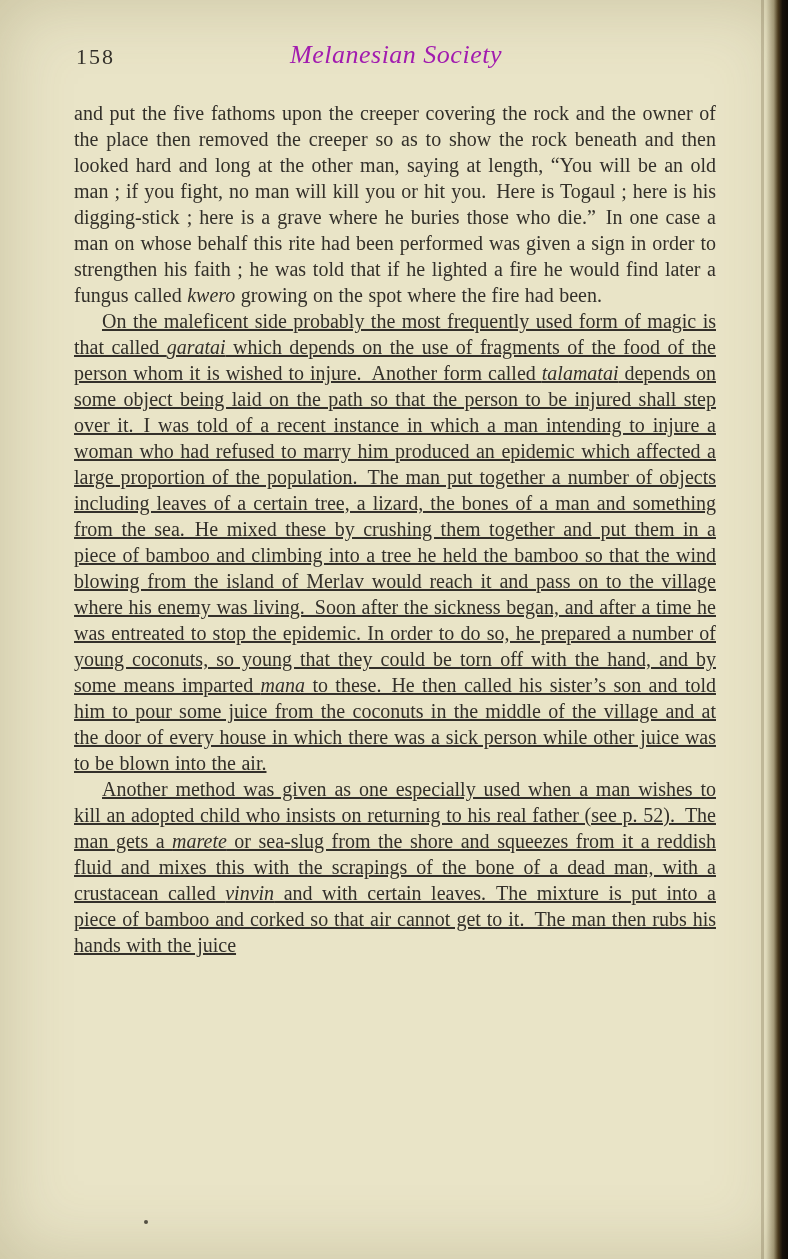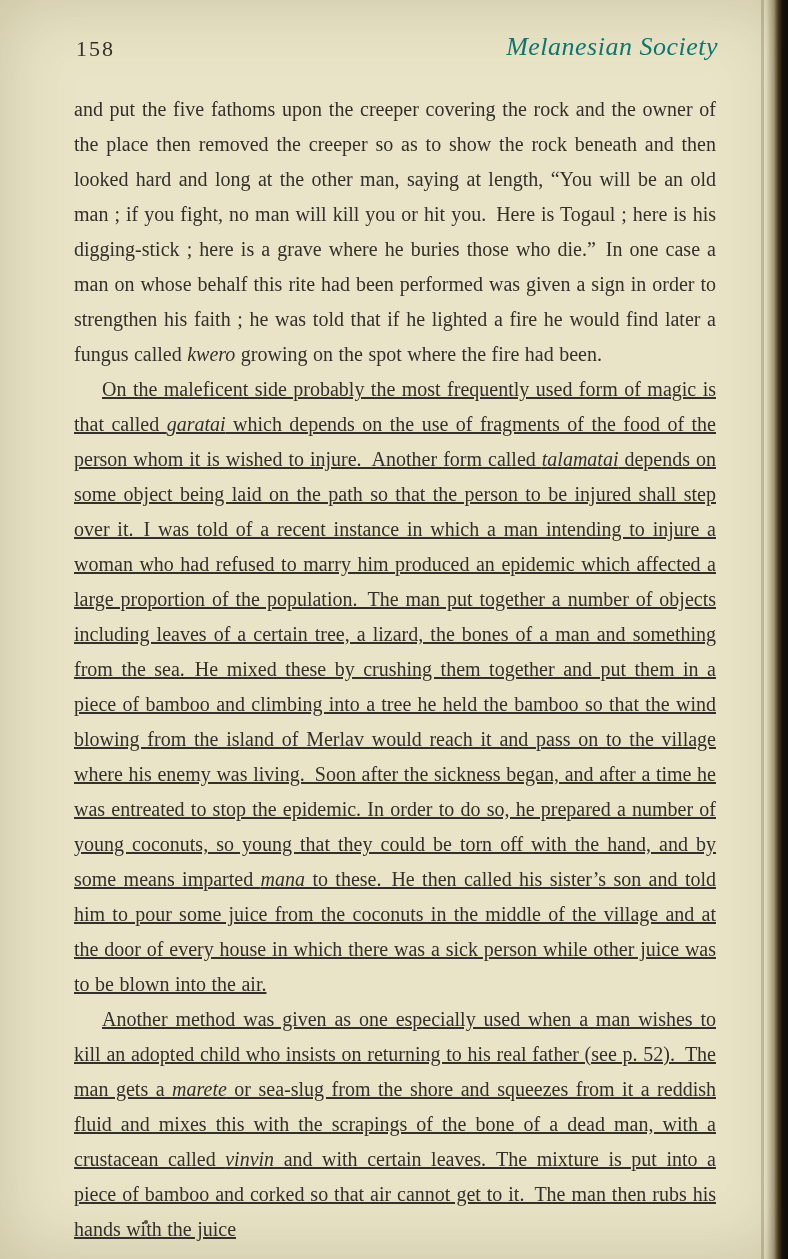--- a/index.html
+++ b/index.html
@@ -12,44 +12,44 @@
     position: relative;
     width: 788px; height: 1259px;
     background: #e9e4c7;
     box-shadow: inset 0 0 70px rgba(118, 106, 62, 0.28);
     overflow: hidden;
     color: #33302a;
   }
   .running-header {
     position: relative;
     height: 34px;
-    margin-top: 32px;
+    margin-top: 40px;
   }
   .page-number {
     position: absolute;
     left: 76px; top: 4px;
     font-size: 22px;
     letter-spacing: 2px;
     color: #33302a;
   }
   .running-title {
     position: absolute;
     left: 74px; width: 644px;
     top: 0;
-    text-align: right;
+    text-align: center;
     font-style: italic;
     font-size: 26px;
     letter-spacing: 0.5px;
-    color: #0f766e;
+    color: #a21caf;
   }
   .text-block {
     margin: 26px 72px 0 74px;
     width: 642px;
     font-size: 20px;
-    line-height: 35px;
+    line-height: 26px;
     text-align: justify;
     word-spacing: 0.5px;
     color: #33302a;
   }
   .text-block p {
     margin: 0;
     padding: 0;
   }
   .text-block p.indent { text-indent: 28px; text-decoration: underline; }
   .text-block em {

